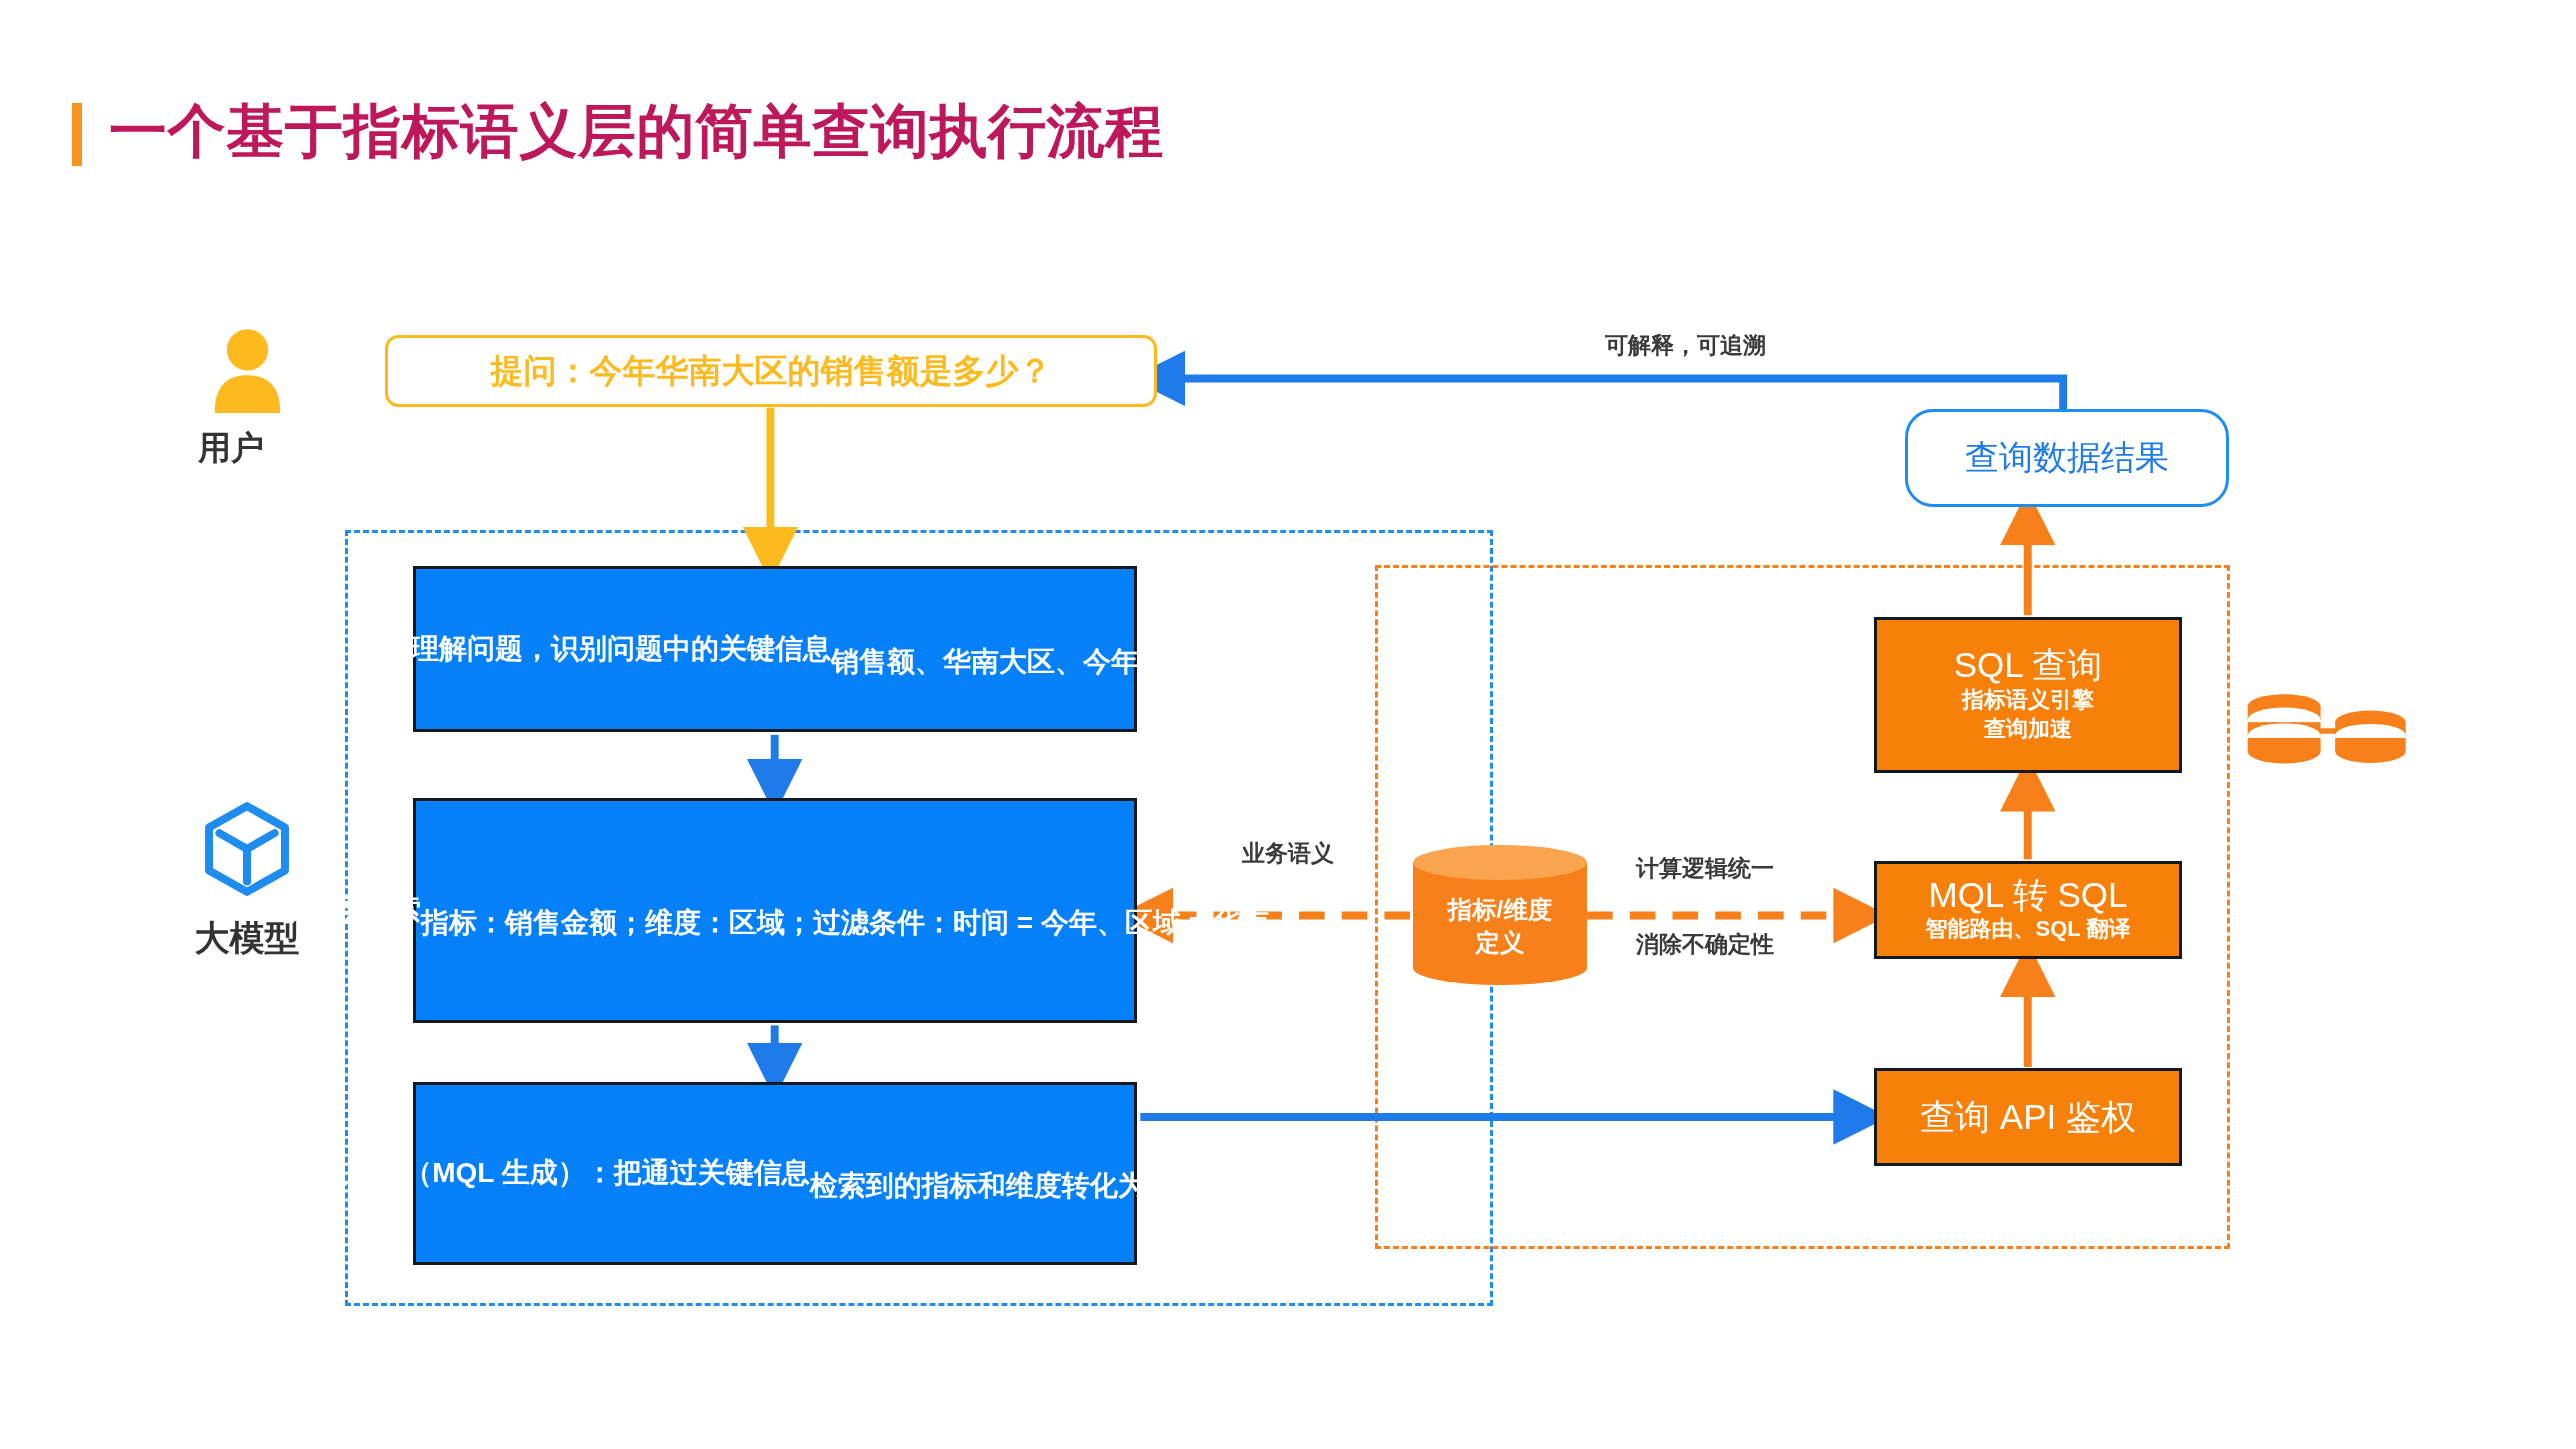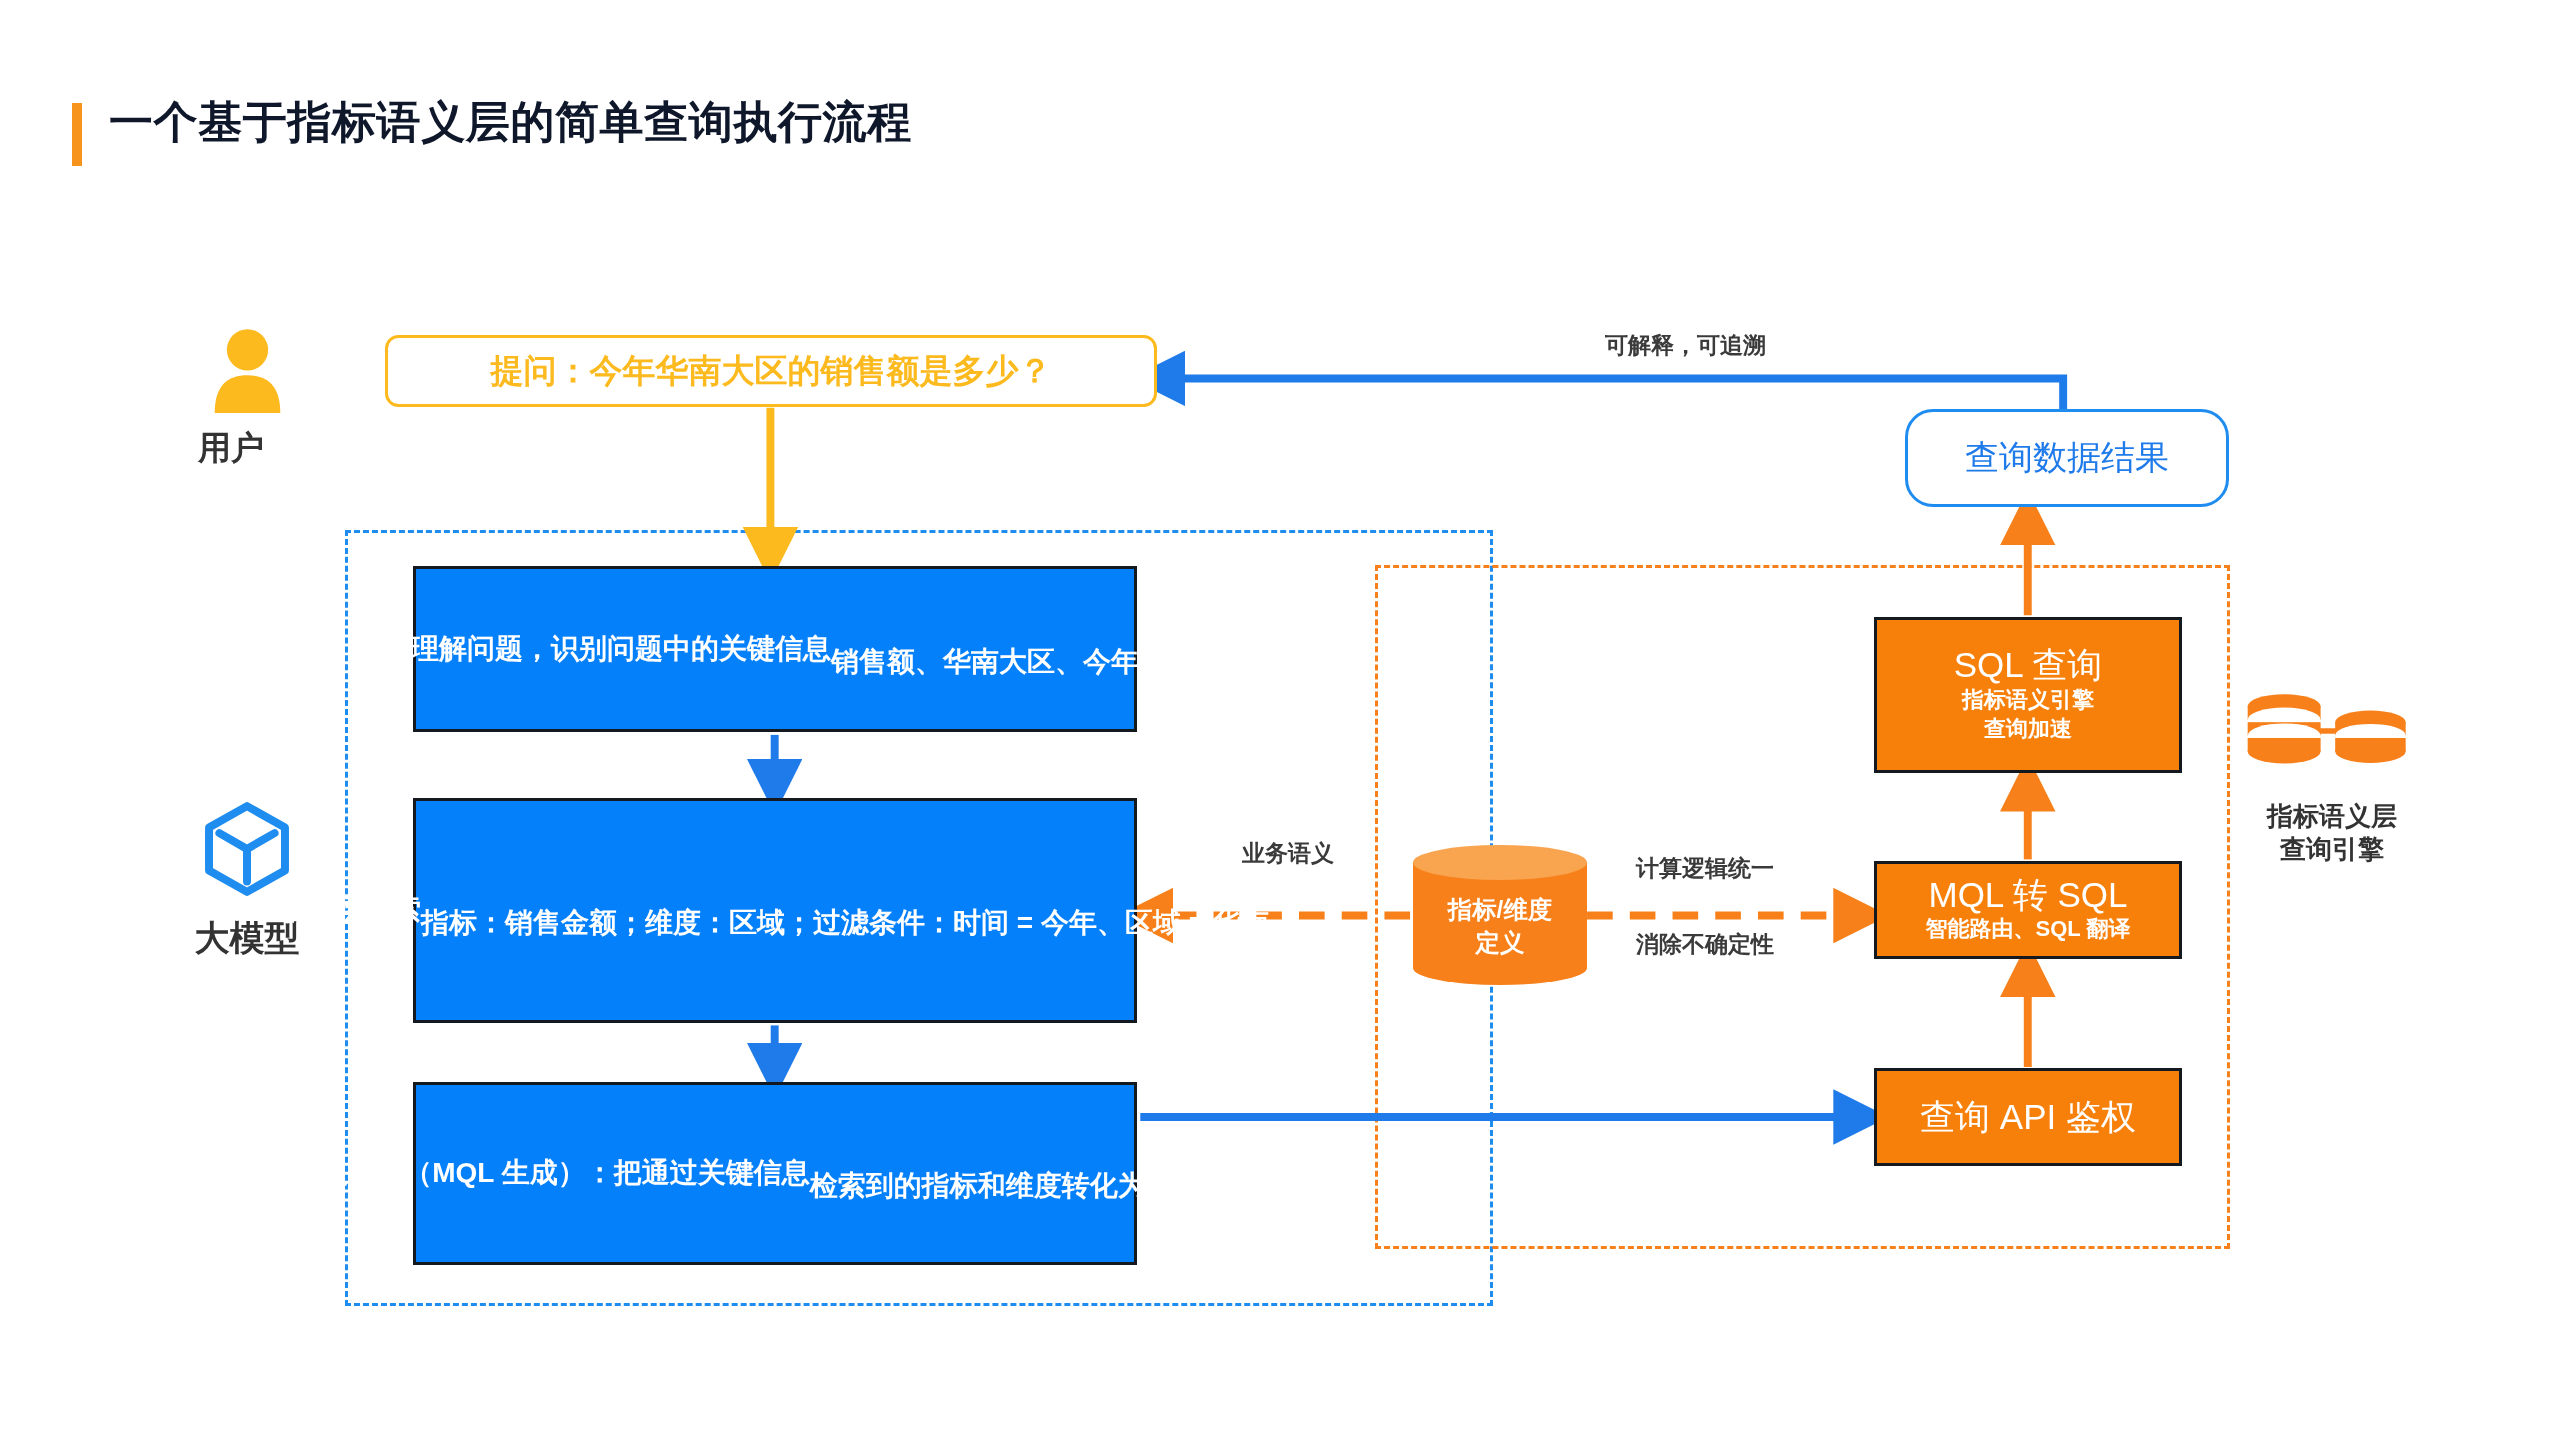--- a/index.html
+++ b/index.html
@@ -11,21 +11,21 @@
   }
   #stage { position: relative; width: 2576px; height: 1449px; }
 
   
   .title-bar {
     position: absolute; left: 72px; top: 103px;
     width: 9.8px; height: 63px; background: #F7941E;
   }
   .page-title {
     position: absolute; left: 109px; top: 96px;
-    font-size: 44px; font-weight: 700; color: #0f172a;
+    font-size: 58px; font-weight: 700; color: #be185d;
     letter-spacing: 0.6px; white-space: nowrap; line-height: 1.2;
   }
 
   
   .dash-box { position: absolute; background: transparent; }
   .dash-blue {
     left: 345px; top: 530px; width: 1148px; height: 776px;
     border: 3.1px dashed #1f8cf0;
   }
   .dash-orange {
@@ -236,24 +236,20 @@
     <rect x="2" y="48" width="120" height="22" fill="#F7801A"></rect>
     <ellipse cx="62" cy="70" rx="60" ry="20" fill="#ffffff"></ellipse>
     <rect x="2" y="74" width="120" height="22" fill="#F7801A"></rect>
     <ellipse cx="62" cy="96" rx="60" ry="20" fill="#F7801A"></ellipse>
     <ellipse cx="204" cy="48" rx="58" ry="19" fill="#F7801A"></ellipse>
     <rect x="146" y="48" width="116" height="22" fill="#F7801A"></rect>
     <ellipse cx="204" cy="70" rx="58" ry="19" fill="#ffffff"></ellipse>
     <rect x="146" y="74" width="116" height="22" fill="#F7801A"></rect>
     <ellipse cx="204" cy="96" rx="58" ry="19" fill="#F7801A"></ellipse>
   </svg>
-  <div class="label-dark db-label">
-    <div>指标语义层</div>
-    <div>查询引擎</div>
-  </div>
 
   <div class="edge-label" id="lbl-trace">可解释，可追溯</div>
   <div class="edge-label" id="lbl-biz">业务语义</div>
   <div class="edge-label" id="lbl-calc">计算逻辑统一</div>
   <div class="edge-label" id="lbl-uncert">消除不确定性</div>
 
 </div>
 
 
 </body></html>

